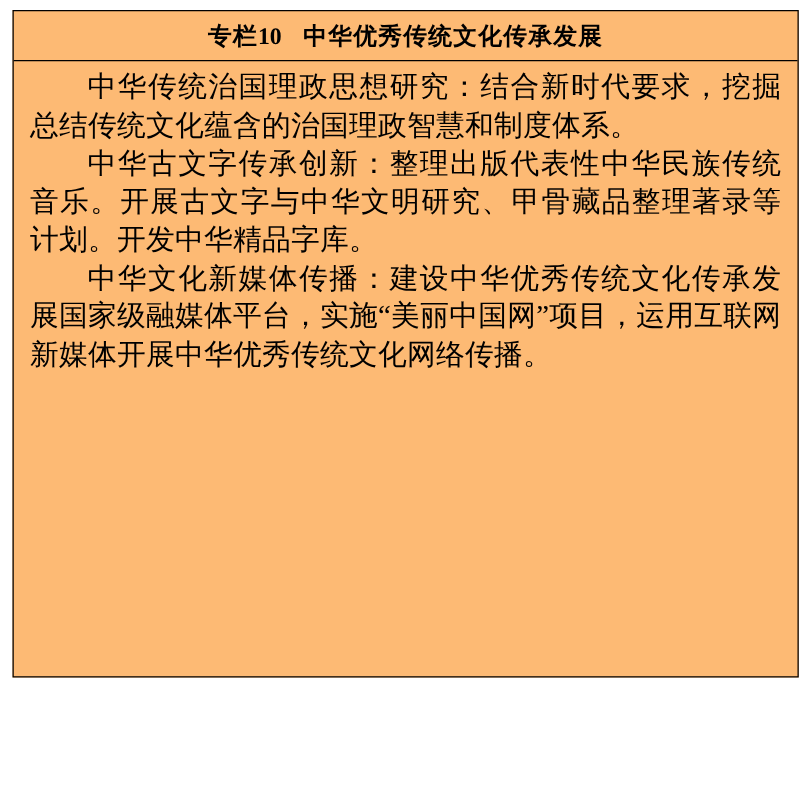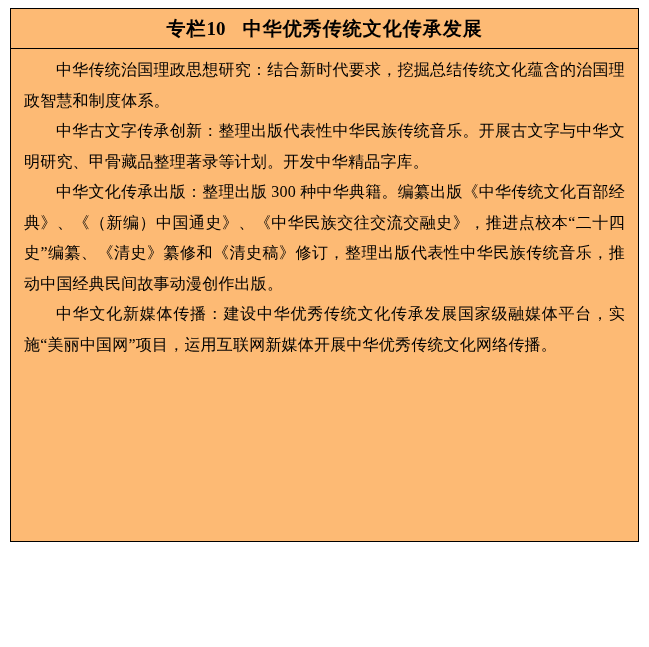--- a/index.html
+++ b/index.html
@@ -48,21 +48,21 @@
     font-family: "Liberation Serif", "DejaVu Serif", serif;
     font-size: 19px;
     font-weight: bold;
   }
   .body-area {
     box-sizing: border-box;
     padding: 6px 13px 6px 13px;
   }
   p.para {
     margin: 0 0 0 0;
-    font-size: 16px;
+    font-size: 23px;
     line-height: 30.5px;
     text-align: justify;
     text-justify: inter-ideograph;
     text-indent: 2em;
     letter-spacing: 0.2px;
     word-break: break-all;
   }
 </style>
 </head>
 <body>
@@ -70,18 +70,17 @@
 <div class="page">
   <div class="box">
 
     <div class="title-row">
       <span class="title-text">专栏</span><span class="title-num">10</span><span class="title-text">&nbsp;&nbsp;&nbsp;</span><span class="title-text">中华优秀传统文化传承发展</span>
     </div>
 
     <div class="body-area">
       <p class="para">中华传统治国理政思想研究：结合新时代要求，挖掘总结传统文化蕴含的治国理政智慧和制度体系。</p>
       <p class="para">中华古文字传承创新：整理出版代表性中华民族传统音乐。开展古文字与中华文明研究、甲骨藏品整理著录等计划。开发中华精品字库。</p>
-      <p class="para">中华文化传承出版：整理出版 300 种中华典籍。编纂出版《中华传统文化百部经典》、《（新编）中国通史》、《中华民族交往交流交融史》，推进点校本“二十四史”编纂、《清史》纂修和《清史稿》修订，整理出版代表性中华民族传统音乐，推动中国经典民间故事动漫创作出版。</p>
       <p class="para">中华文化新媒体传播：建设中华优秀传统文化传承发展国家级融媒体平台，实施“美丽中国网”项目，运用互联网新媒体开展中华优秀传统文化网络传播。</p>
     </div>
 
   </div>
 </div>
 
 </body></html>

